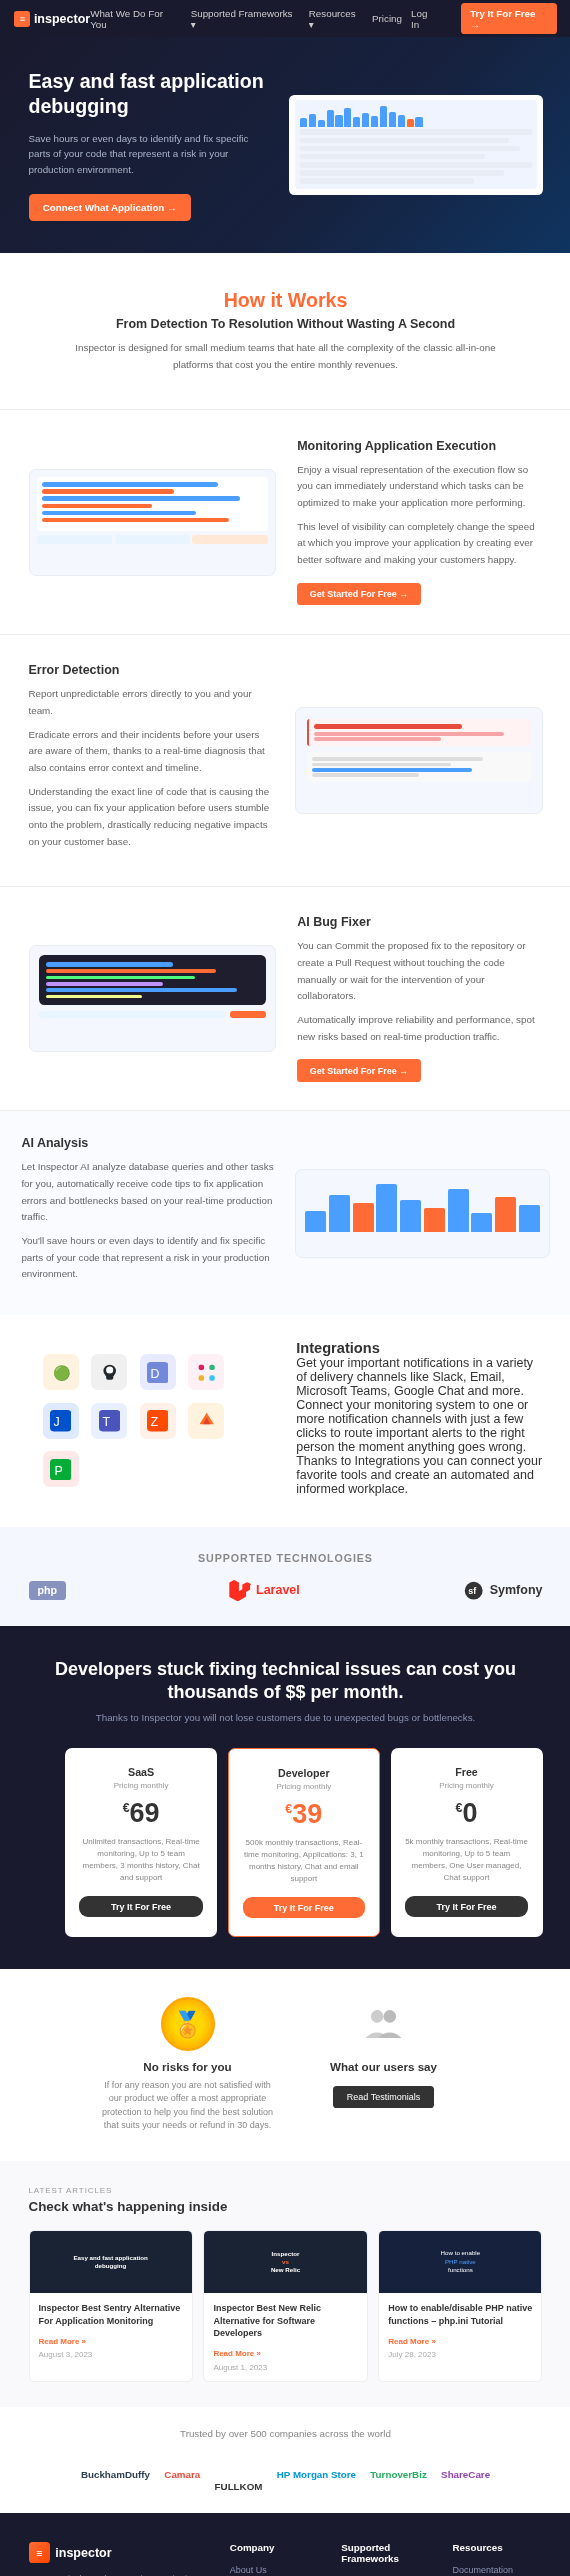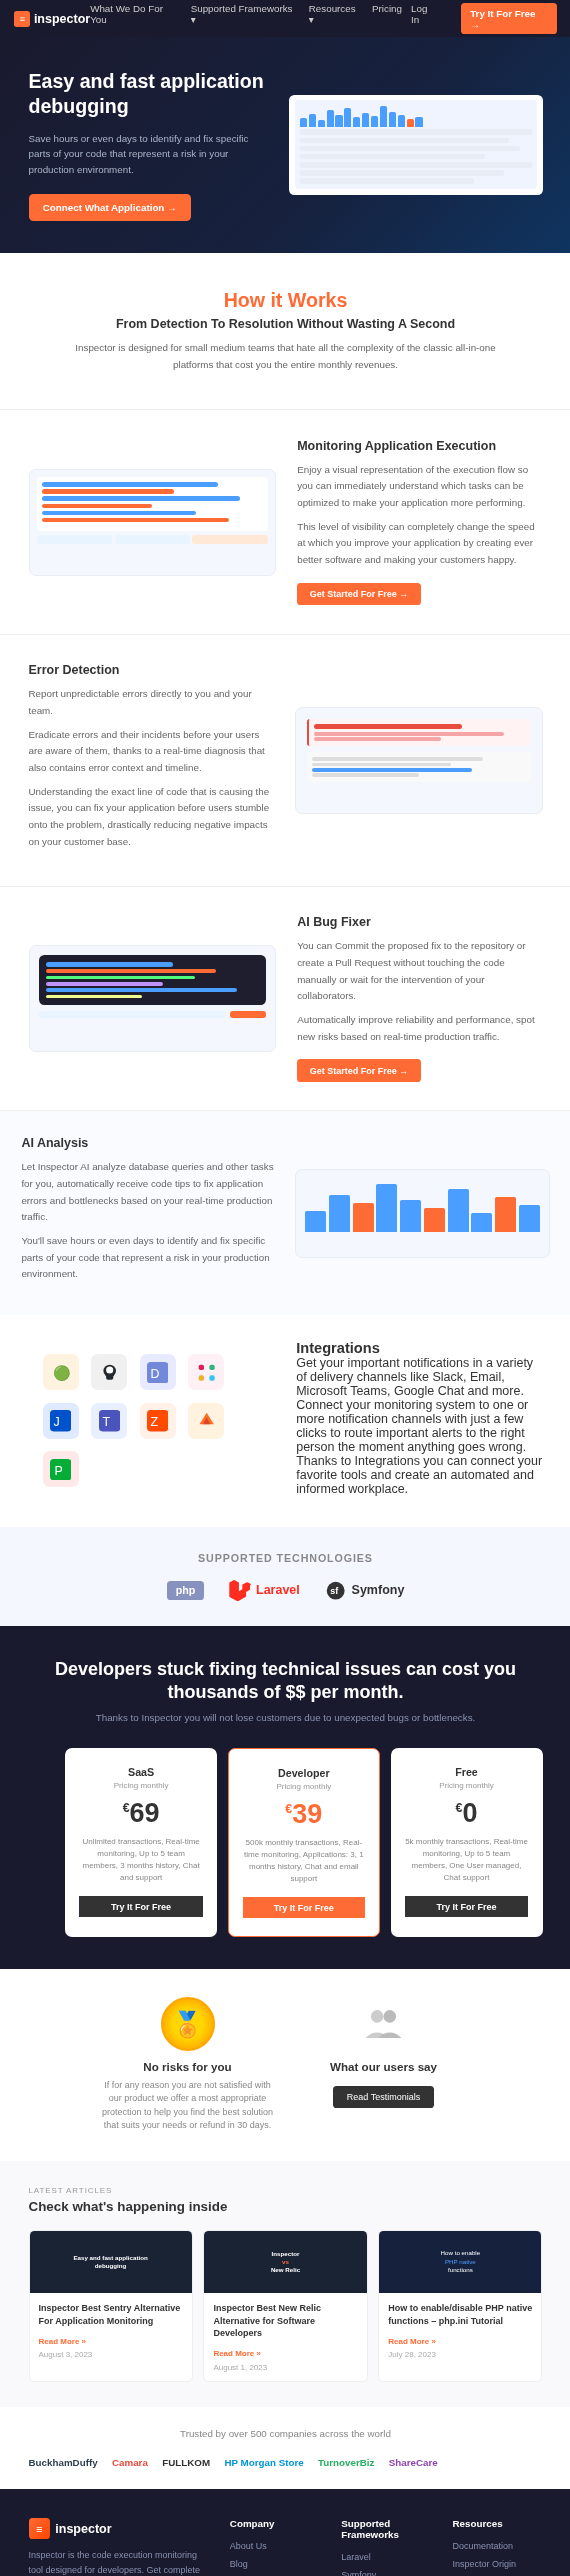--- a/index.html
+++ b/index.html
@@ -2,21 +2,21 @@
 <html style="font-size:14.3px"><head>
   <meta charset="utf-8">
   <style>
     * { box-sizing: border-box; margin: 0; padding: 0; }
     body { font-family: -apple-system, BlinkMacSystemFont, 'Segoe UI', sans-serif; font-size: 12.5px; color: #333; background: #fff; width: 571px; }
 
     
     nav { background: #1a1a2e; display: flex; align-items: center; justify-content: space-between; padding: 0 14.3px; height: 37px; }
     .nav-logo { color: #fff; font-weight: 700; font-size: 12.5px; display: flex; align-items: center; gap: 3.6px; }
     .nav-logo-icon { width: 16px; height: 16px; background: #ff6b35; border-radius: 2.7px; display: inline-flex; align-items: center; justify-content: center; color: #fff; font-size: 9px; font-weight: 900; }
-    .nav-links { display: flex; gap: 9px; }
+    .nav-links { display: flex; gap: 9px; align-items: center; }
     .nav-links a { color: #ccc; font-size: 9.8px; text-decoration: none; }
     .nav-cta { background: #ff6b35; color: #fff !important; padding: 4.5px 9px; border-radius: 3.6px; font-size: 9.8px; font-weight: 600; margin-left: 14px; }
 
     
     .hero { background: linear-gradient(135deg, #1a1a2e 0%, #16213e 60%, #0f3460 100%); padding: 32px 28.5px; display: flex; gap: 18px; align-items: center; }
     .hero-text { flex: 1; }
     .hero-text h1 { color: #fff; font-size: 19.6px; font-weight: 800; line-height: 1.3; margin-bottom: 10.7px; }
     .hero-text p { color: #aab4c8; font-size: 9.8px; line-height: 1.6; margin-bottom: 16px; }
     .hero-btn { background: #ff6b35; color: #fff; border: none; padding: 8px 14.3px; border-radius: 4.5px; font-size: 9.8px; font-weight: 600; cursor: pointer; display: inline-flex; align-items: center; gap: 4.5px; }
     .hero-img { flex: 1; background: #fff; border-radius: 5.4px; overflow: hidden; padding: 5.4px; }
@@ -59,41 +59,41 @@
     .int-icon.slack { background: #fff0f5; }
     .int-icon.jira { background: #e0eaff; }
     .int-icon.teams { background: #e8f0ff; }
     .int-icon.zapier { background: #fff0e8; }
     .int-icon.gitlab { background: #fff3e0; }
     .int-icon.pagerduty { background: #ffe8e8; }
 
     
     .tech-section { background: #f5f7ff; padding: 25px 28.5px; text-align: center; }
     .tech-section h4 { font-size: 10.7px; color: #888; margin-bottom: 16px; text-transform: uppercase; letter-spacing: 0.9px; }
-    .tech-logos { display: flex; justify-content: center; gap: 25px; align-items: center; flex-wrap: wrap; }
+    .tech-logos { display: flex; justify-content: space-between; gap: 25px; align-items: center; flex-wrap: wrap; }
     .tech-logo { display: flex; align-items: center; gap: 5.4px; font-size: 12.5px; font-weight: 700; }
     .tech-logo.php { color: #8892be; }
     .tech-logo.laravel { color: #ff2d20; }
     .tech-logo.symfony { color: #333; }
     .php-badge { background: #8892be; color: #fff; padding: 3.6px 9px; border-radius: 3.6px; font-size: 10.7px; font-weight: 700; }
 
     
     .pricing-banner { background: #1a1a2e; padding: 32px 28.5px; text-align: center; }
     .pricing-banner h2 { color: #fff; font-size: 18px; font-weight: 800; line-height: 1.3; margin-bottom: 7.1px; }
     .pricing-banner p { color: #8892b0; font-size: 9.8px; margin-bottom: 25px; }
     .pricing-cards { display: flex; gap: 10.7px; justify-content: flex-end; }
     .pricing-card { background: #fff; border-radius: 7.1px; padding: 18px 14.3px; flex: 1; text-align: center; max-width: 152px; }
     .pricing-card.featured { border: 1.8px solid #ff6b35; }
     .pricing-card h4 { font-size: 10.7px; font-weight: 700; color: #333; margin-bottom: 3.6px; }
     .pricing-card .plan-label { font-size: 8px; color: #999; margin-bottom: 7.1px; }
     .pricing-card .price { font-size: 27px; font-weight: 800; color: #333; }
     .pricing-card .price .currency { font-size: 12.5px; vertical-align: super; }
     .pricing-card.featured .price { color: #ff6b35; }
     .pricing-card p { font-size: 8px; color: #888; line-height: 1.5; margin: 7.1px 0; }
-    .pricing-card .btn { background: #333; color: #fff; border: none; padding: 5.4px 12.5px; border-radius: 0; font-size: 9px; font-weight: 600; cursor: pointer; margin-top: 5.4px; width: 100%; }
+    .pricing-card .btn { background: #333; color: #fff; border: none; padding: 5.4px 12.5px; border-radius: 9px; font-size: 9px; font-weight: 600; cursor: pointer; margin-top: 5.4px; width: 100%; }
     .pricing-card.featured .btn { background: #ff6b35; }
 
     
     .guarantees { display: flex; gap: 18px; padding: 28.5px; background: #fff; justify-content: center; }
     .guarantee-item { text-align: center; flex: 1; max-width: 178px; }
     .guarantee-icon { width: 54px; height: 54px; margin: 0 auto 9px; }
     .guarantee-item h4 { font-size: 11.6px; font-weight: 700; margin-bottom: 5.4px; }
     .guarantee-item p { font-size: 9px; color: #888; line-height: 1.5; }
     .read-testimonials { background: #333; color: #fff; border: none; padding: 6.2px 14.3px; border-radius: 3.6px; font-size: 9px; cursor: pointer; margin-top: 7.1px; }
 
@@ -105,25 +105,25 @@
     .blog-card { flex: 1; background: #fff; border-radius: 5.4px; overflow: hidden; border: 0.9px solid #eee; }
     .blog-thumb-placeholder { height: 62px; }
     .blog-card-body { padding: 9px; }
     .blog-card-body h5 { font-size: 9px; font-weight: 700; line-height: 1.4; margin-bottom: 5.4px; color: #333; }
     .blog-card-body .read-more { font-size: 8px; color: #ff6b35; font-weight: 600; text-decoration: none; }
     .blog-date { font-size: 8px; color: #aaa; margin-top: 3.6px; }
 
     
     .trust-section { padding: 21.4px 28.5px; background: #fff; text-align: center; }
     .trust-section p { font-size: 9.8px; color: #888; margin-bottom: 18px; }
-    .trust-logos { display: flex; gap: 14.3px; align-items: center; flex-wrap: wrap; }
+    .trust-logos { display: flex; gap: 14.3px; justify-content: center; align-items: center; flex-wrap: wrap; }
     .trust-logo { font-size: 9.8px; font-weight: 700; color: #555; }
     .trust-logo.buckhamduffy { color: #2c3e50; }
     .trust-logo.camara { color: #e74c3c; }
-    .trust-logo.fullkom { color: #333; }
+    .trust-logo.fullkom { color: #333; margin-top: 24px; }
     .trust-logo.hp { color: #0096d6; }
     .trust-logo.turnoverbiz { color: #27ae60; }
     .trust-logo.sharecare { color: #8e44ad; }
 
     
     footer { background: #1a1a2e; padding: 28.5px; }
     .footer-top { display: flex; gap: 21.4px; margin-bottom: 21.4px; }
     .footer-brand { flex: 2; }
     .footer-brand .logo { color: #fff; font-weight: 700; font-size: 12.5px; margin-bottom: 9px; display: flex; align-items: center; gap: 5.4px; }
     .footer-brand p { font-size: 9px; color: #8892b0; line-height: 1.6; }

